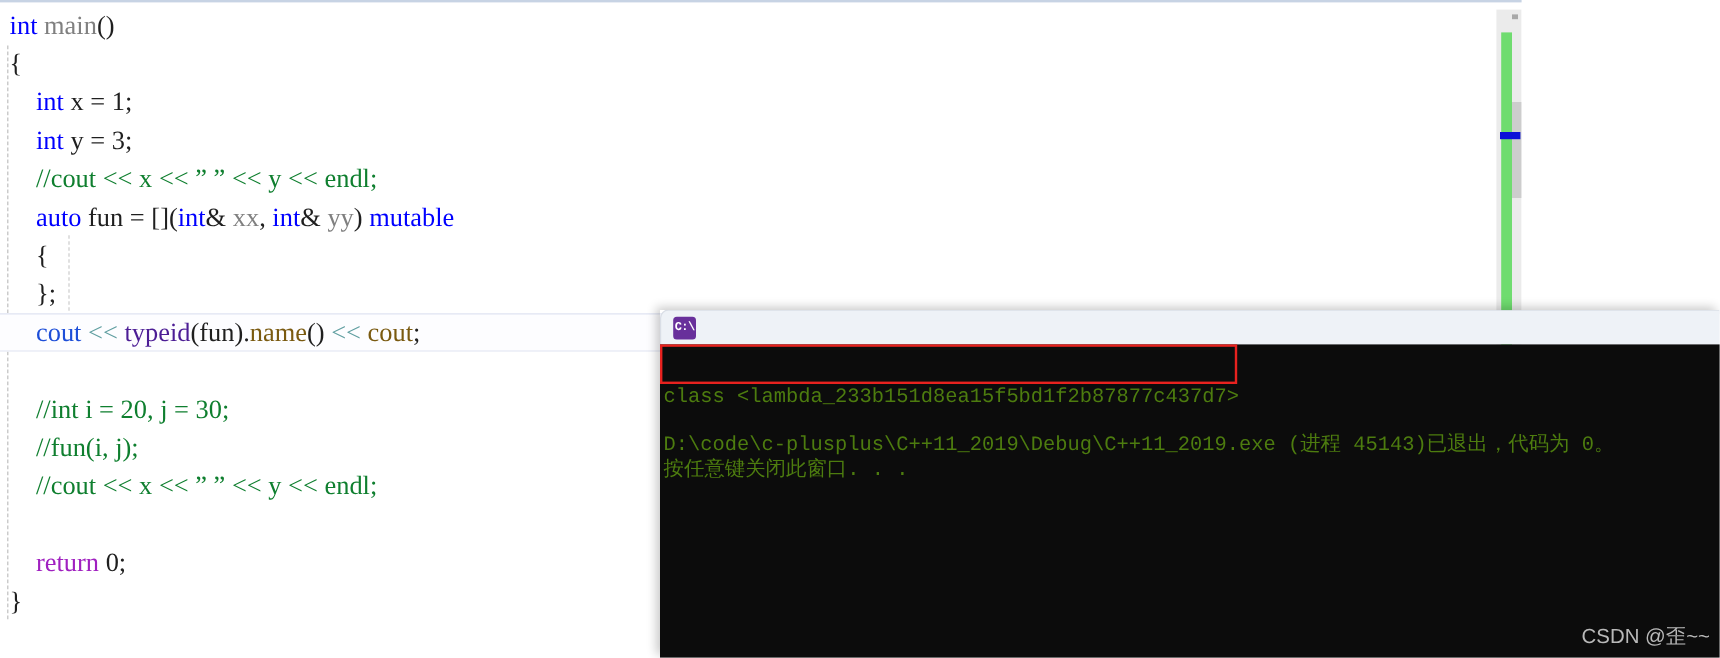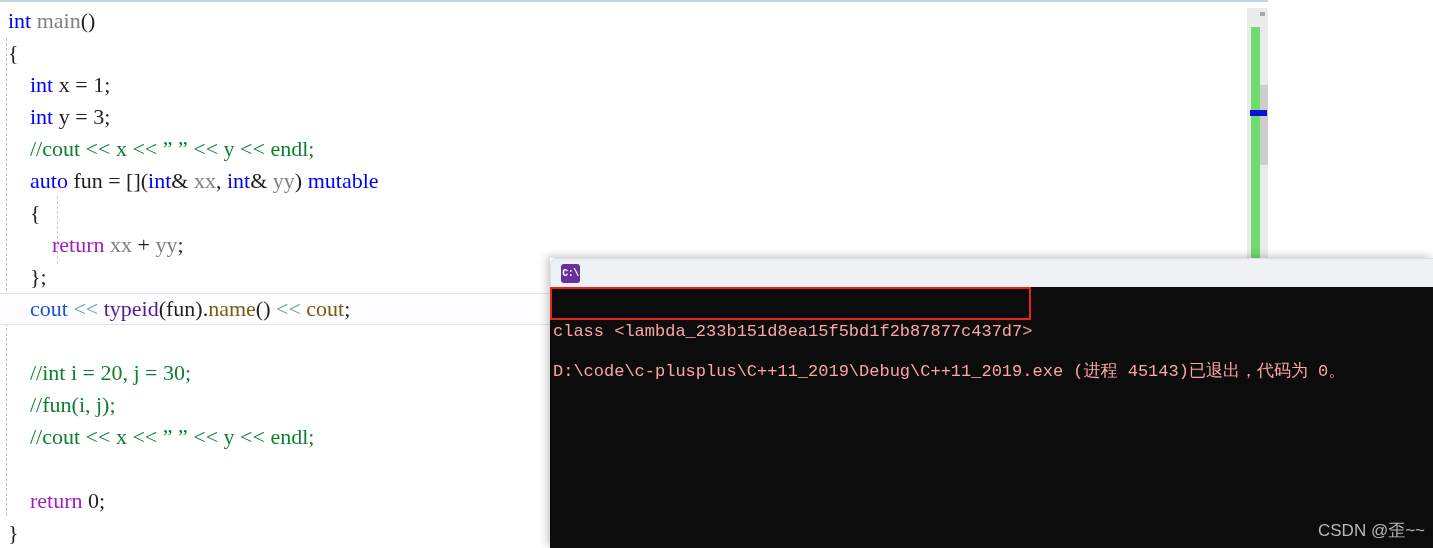--- a/index.html
+++ b/index.html
@@ -178,21 +178,21 @@
     position: absolute;
     left: 0; top: 29px;
     width: 883px; height: 261px;
     background: #0c0c0c;
     overflow: hidden;
   }
   .con-line {
     font-family: "Liberation Mono", "DejaVu Sans Mono", monospace;
     font-size: 17px;
     line-height: 21px;
-    color: #fca5a5;
+    color: #4d7c0f;
     white-space: pre;
     padding-left: 3px;
   }
   #con-out1 { position: absolute; left: 0; top: 34px; }
   #con-out2 { position: absolute; left: 0; top: 74px; }
   #con-out3 { position: absolute; left: 0; top: 95px; }
 
   #red-box {
     position: absolute;
     left: 550px; top: 287px;
@@ -230,21 +230,20 @@
     <div class="code-line">    <span class="kw">int</span> <span class="plain">x = </span><span class="num">1</span><span class="plain">;</span></div>
 
     <div class="code-line">    <span class="kw">int</span> <span class="plain">y = </span><span class="num">3</span><span class="plain">;</span></div>
 
     <div class="code-line">    <span class="cmt">//cout &lt;&lt; x &lt;&lt; ” ” &lt;&lt; y &lt;&lt; endl;</span></div>
 
     <div class="code-line">    <span class="kw">auto</span> <span class="plain">fun = [](</span><span class="kw">int</span><span class="plain">&amp; </span><span class="ident">xx</span><span class="plain">, </span><span class="kw">int</span><span class="plain">&amp; </span><span class="ident">yy</span><span class="plain">) </span><span class="mut">mutable</span></div>
 
     <div class="code-line">    <span class="brace">{</span></div>
 
-    <div class="code-line">        <span class="ret">return</span> <span class="ident">xx</span> <span class="plain">+ </span><span class="ident">yy</span><span class="plain">;</span></div>
 
     <div class="code-line">    <span class="brace">}</span><span class="plain">;</span></div>
 
     <div class="code-line current">    <span class="cout">cout</span> <span class="shift">&lt;&lt;</span> <span class="typeid">typeid</span><span class="plain">(fun)</span><span class="plain">.</span><span class="fn">name</span><span class="plain">()</span> <span class="shift">&lt;&lt;</span> <span class="fn">cout</span><span class="plain">;</span></div>
 
     <div class="code-line"> </div>
 
     <div class="code-line">    <span class="cmt">//int i = 20, j = 30;</span></div>
 
     <div class="code-line">    <span class="cmt">//fun(i, j);</span></div>
@@ -272,18 +271,19 @@
 
 <div id="console-window">
 
   <div id="console-titlebar">
     <span id="console-icon">C:\</span>
   </div>
 
   <div id="console-body">
     <div class="con-line" id="con-out1">class &lt;lambda_233b151d8ea15f5bd1f2b87877c437d7&gt;</div>
     <div class="con-line" id="con-out2">D:\code\c-plusplus\C++11_2019\Debug\C++11_2019.exe (进程 45143)已退出，代码为 0。</div>
+    <div class="con-line" id="con-out3">按任意键关闭此窗口. . .</div>
   </div>
 </div>
 
 <div id="red-box"></div>
 
 <div id="watermark">CSDN @歪~~</div>
 
 </body></html>

